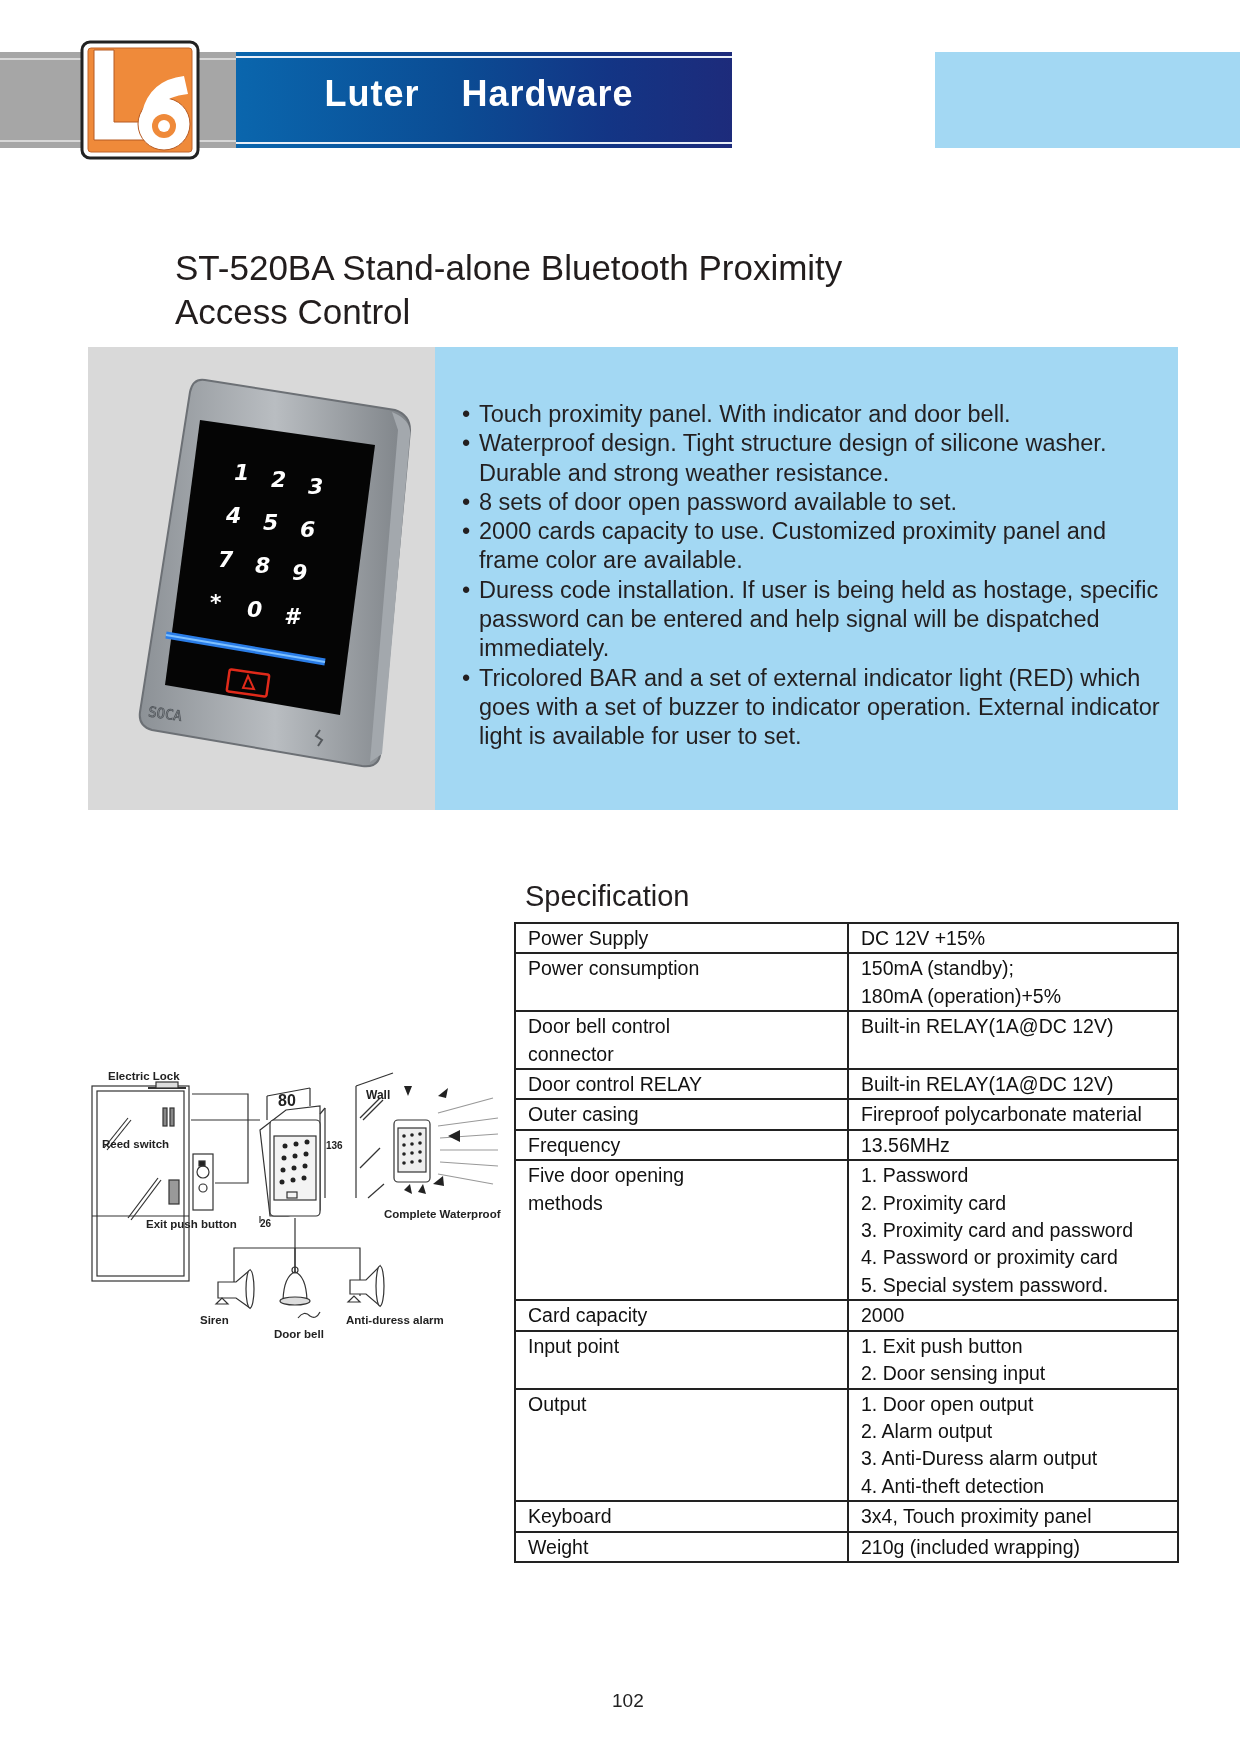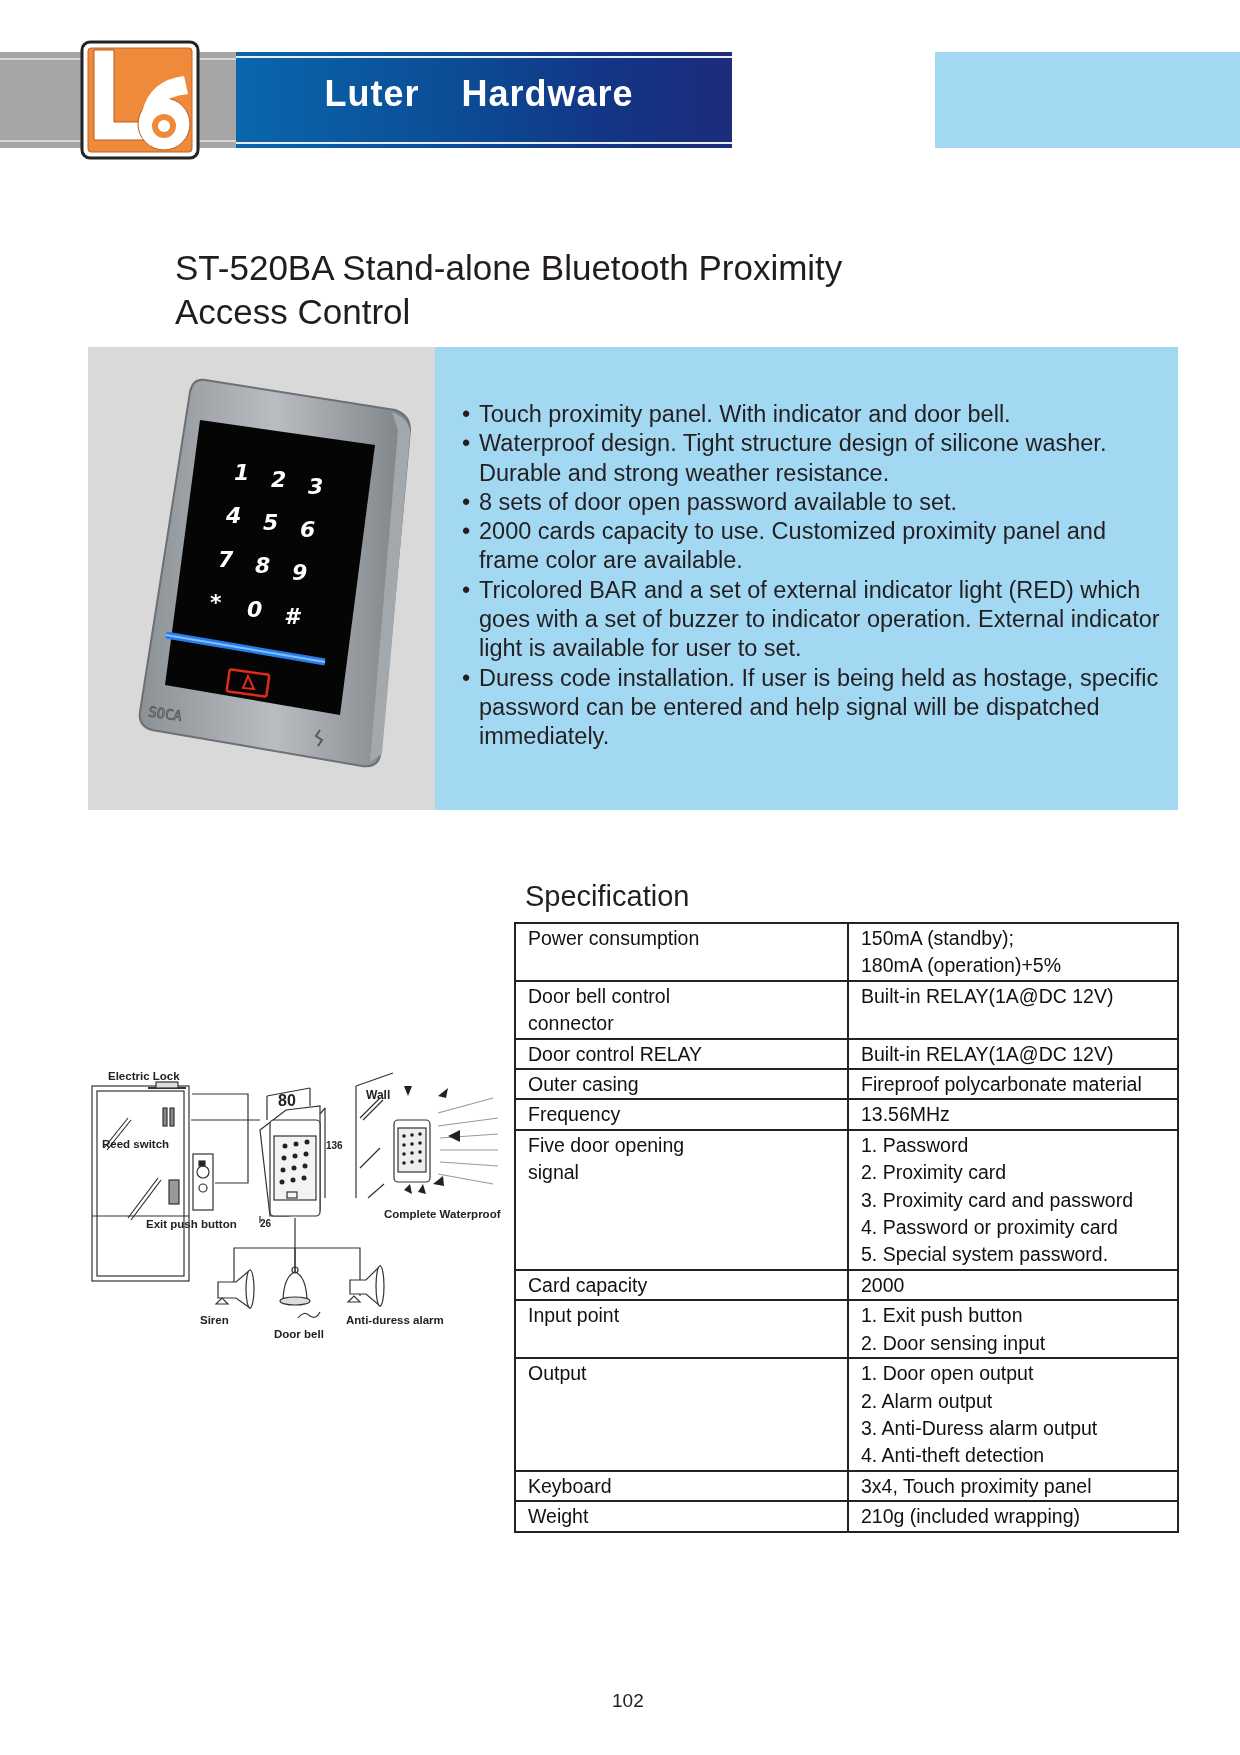--- a/index.html
+++ b/index.html
@@ -109,22 +109,22 @@
   </g>
   <text x="18" y="348" font-family="DejaVu Sans Mono, monospace" font-size="14" fill="none" stroke="#50555a" stroke-width="0.8" transform="rotate(8 30 345)">SOCA</text>
   <path d="M190 360 L186 366 L192 370 L188 376" stroke="#55595d" stroke-width="2" fill="none"></path>
 </svg>
 
 <ul id="features" class="abs">
   <li>Touch proximity panel. With indicator and door bell.</li>
   <li>Waterproof design. Tight structure design of silicone washer. Durable and strong weather resistance.</li>
   <li>8 sets of door open password available to set.</li>
   <li>2000 cards capacity to use. Customized proximity panel and frame color are available.</li>
+  <li>Duress code installation. If user is being held as hostage, specific password can be entered and help signal will be dispatched immediately.</li>
   <li>Tricolored BAR and a set of external indicator light (RED) which goes with a set of buzzer to indicator operation. External indicator light is available for user to set.</li>
-  <li>Duress code installation. If user is being held as hostage, specific password can be entered and help signal will be dispatched immediately.</li>
 </ul>
 
 <div id="diagram" class="abs">
   <svg width="420" height="290" viewBox="0 0 420 290" style="position:absolute;left:0;top:0" fill="none" stroke="#333" stroke-width="1.2">
 
     <g>
       <rect x="4" y="28" width="97" height="195"></rect>
       <rect x="9" y="33" width="87" height="185"></rect>
       <line x1="4" y1="158" x2="101" y2="158"></line>
       <line x1="16" y1="90" x2="40" y2="60"></line>
@@ -250,20 +250,28 @@
   <span class="dlabel" style="left:112px;top:256px">Siren</span>
   <span class="dlabel" style="left:186px;top:270px">Door bell</span>
   <span class="dlabel" style="left:258px;top:256px">Anti-duress alarm</span>
 </div>
 
 <div id="spec-heading" class="abs">Specification</div>
 <table id="spec-table" class="abs">
   <tbody id="spec-body">
       <tr>
         <td class="k">
+          <div>Power Supply</div>
+        </td>
+        <td class="v">
+          <div>DC 12V +15%</div>
+        </td>
+      </tr>
+      <tr>
+        <td class="k">
           <div>Power consumption</div>
         </td>
         <td class="v">
           <div>150mA (standby);</div>
           <div>180mA (operation)+5%</div>
         </td>
       </tr>
       <tr>
         <td class="k">
           <div>Door bell control</div>
@@ -293,21 +301,21 @@
         <td class="k">
           <div>Frequency</div>
         </td>
         <td class="v">
           <div>13.56MHz</div>
         </td>
       </tr>
       <tr>
         <td class="k">
           <div>Five door opening</div>
-          <div>signal</div>
+          <div>methods</div>
         </td>
         <td class="v">
           <div>1. Password</div>
           <div>2. Proximity card</div>
           <div>3. Proximity card and password</div>
           <div>4. Password or proximity card</div>
           <div>5. Special system password.</div>
         </td>
       </tr>
       <tr>

